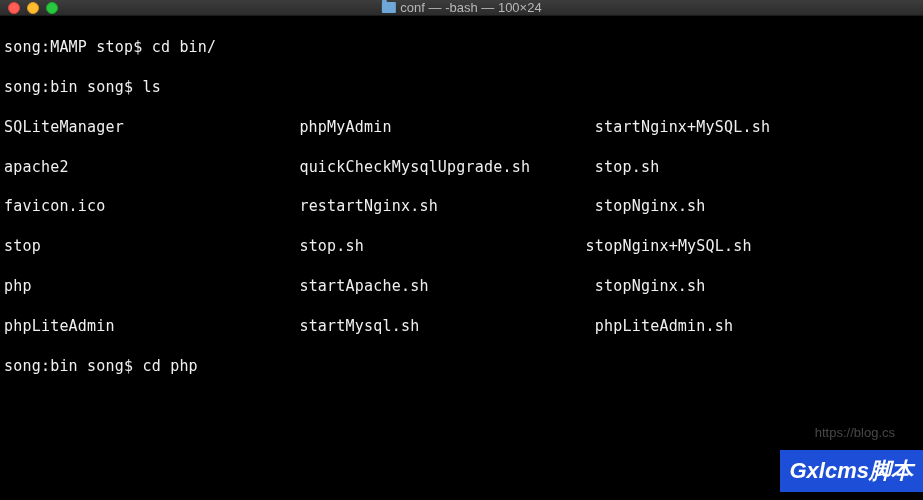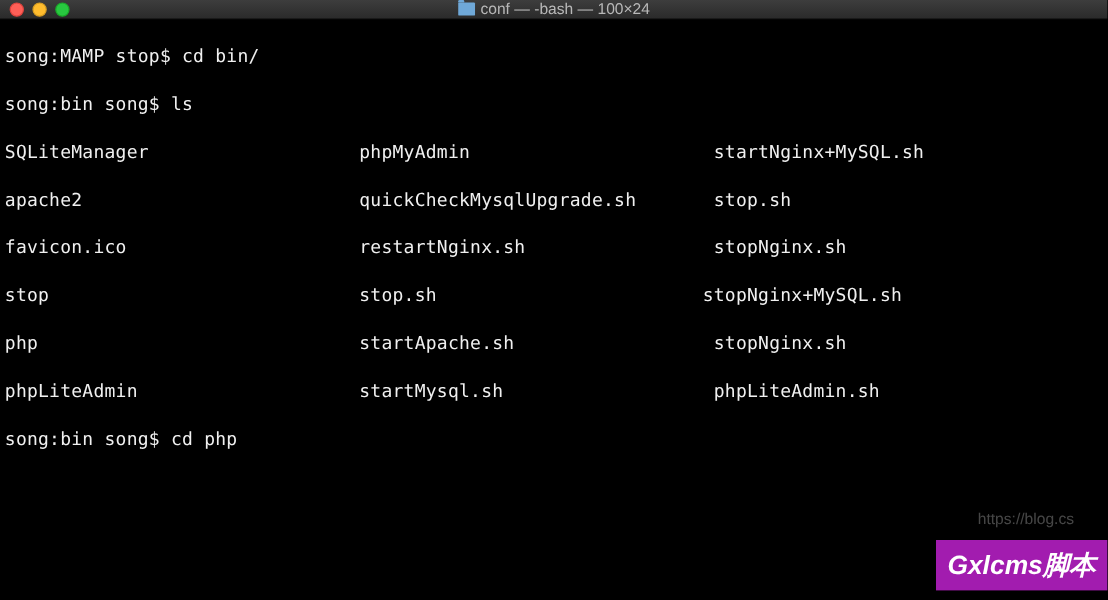--- a/index.html
+++ b/index.html
@@ -56,21 +56,21 @@
   padding: 2px 4px 2px 4px;
   white-space: pre;
   line-height: 1.33;
   letter-spacing: 0.2px;
 }
 .line { display: block; min-height: 1.33em; }
 .watermark-logo {
   position: absolute;
   right: 0;
   bottom: 8px;
-  background: #a21caf;
+  background: #1d4ed8;
   color: #fff;
   font-family: sans-serif;
   font-weight: bold;
   font-size: 22px;
   padding: 6px 10px;
   font-style: italic;
   margin-left: 10px;
 }
 .watermark-url {
   position: absolute;

